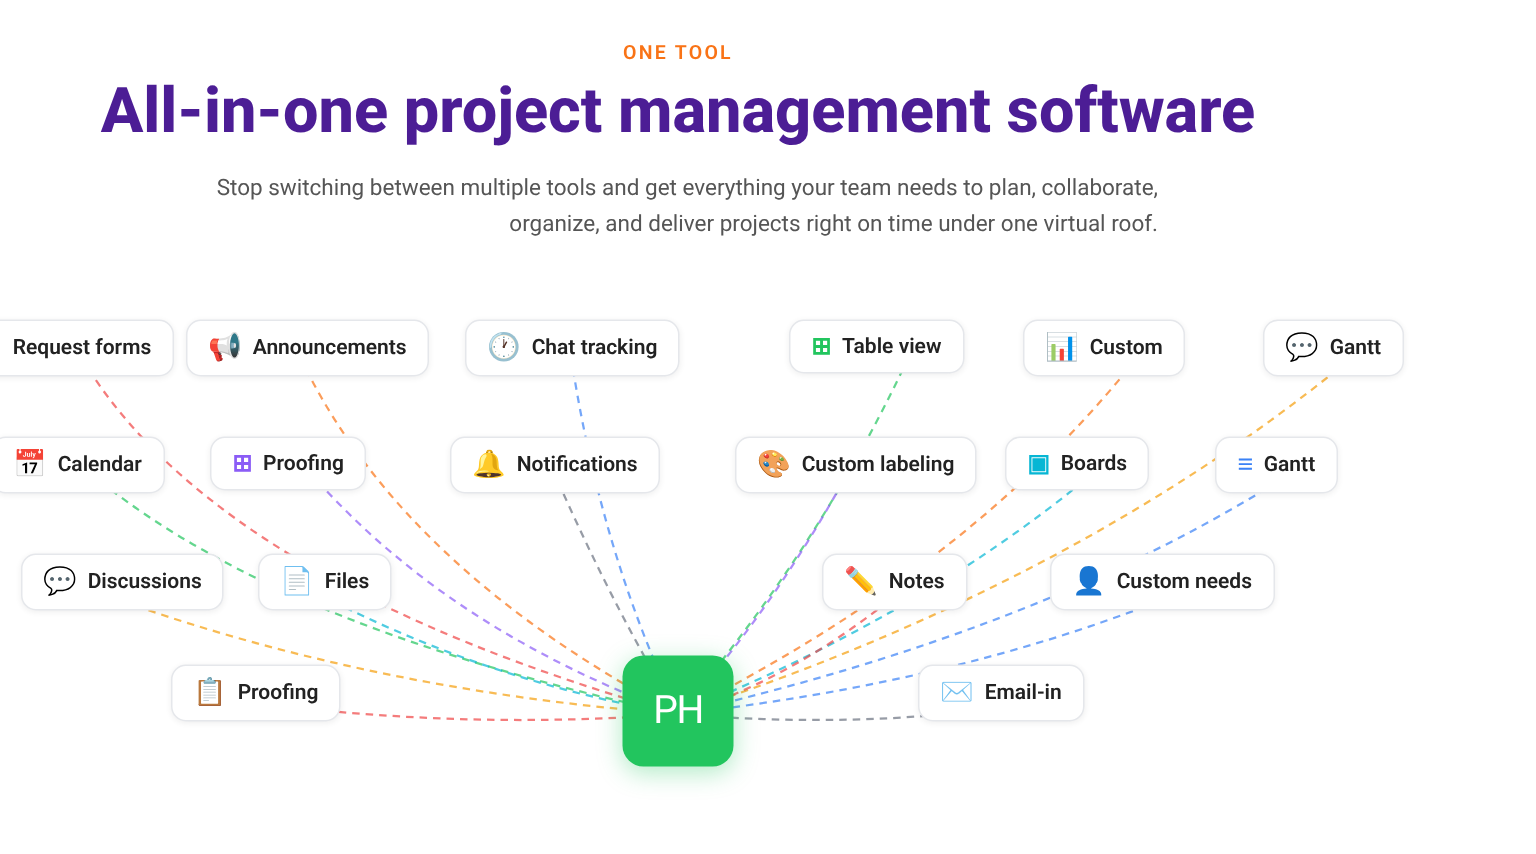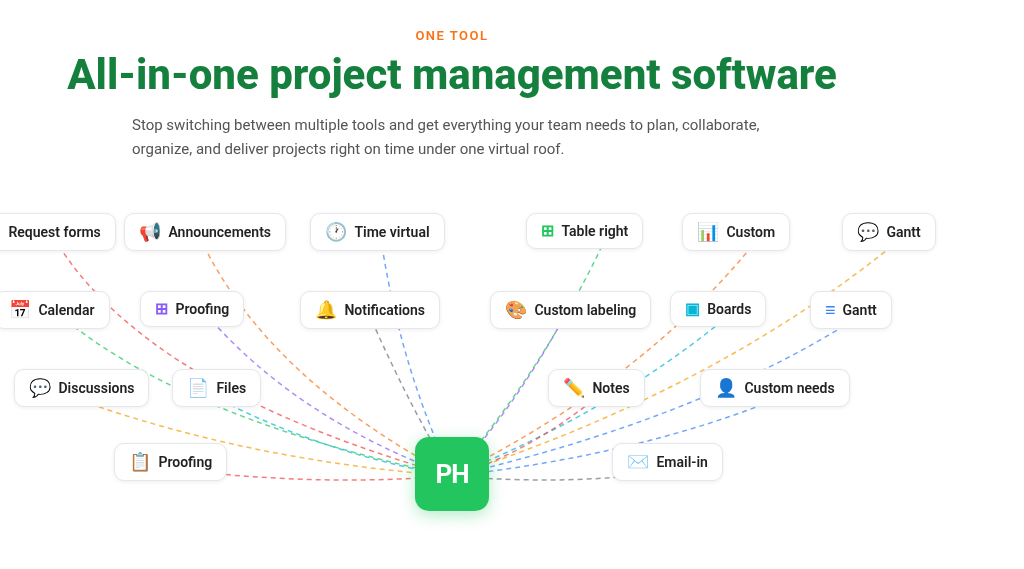--- a/index.html
+++ b/index.html
@@ -22,29 +22,29 @@
       color: #f97316;
       font-size: 13px;
       font-weight: 600;
       letter-spacing: 1.5px;
       text-transform: uppercase;
       margin-bottom: 8px;
     }
     .main-title {
       font-size: 42px;
       font-weight: 800;
-      color: #15803d;
+      color: #4c1d95;
       text-align: center;
       margin-bottom: 14px;
       line-height: 1.15;
     }
     .subtitle {
       font-size: 15px;
       color: #555;
-      text-align: left;
+      text-align: right;
       max-width: 640px;
       line-height: 1.6;
       margin-bottom: 30px;
     }
     .features-area {
       position: relative;
       width: 1000px;
       height: 330px;
     }
     .feature-chip {
@@ -75,21 +75,21 @@
       bottom: 10px;
       transform: translateX(-50%);
       width: 74px;
       height: 74px;
       background: #22c55e;
       border-radius: 14px;
       display: flex;
       align-items: center;
       justify-content: center;
       font-size: 26px;
-      font-weight: 700;
+      font-weight: 400;
       color: #fff;
       letter-spacing: -1px;
       box-shadow: 0 4px 16px rgba(34,197,94,0.35);
       z-index: 10;
     }
     
     .lines-svg {
       position: absolute;
       top: 0; left: 0;
       width: 100%;
@@ -153,26 +153,26 @@
       <span>Request forms</span>
     </div>
 
     <div class="feature-chip" style="left:172px; top:22px;">
       <span class="chip-icon" style="color:#f97316;">📢</span>
       <span>Announcements</span>
     </div>
 
     <div class="feature-chip" style="left:358px; top:22px;">
       <span class="chip-icon" style="color:#3b82f6;">🕐</span>
-      <span>Time virtual</span>
+      <span>Chat tracking</span>
     </div>
 
     <div class="feature-chip" style="left:574px; top:22px;">
       <span class="chip-icon" style="color:#22c55e; font-size:16px;">⊞</span>
-      <span>Table right</span>
+      <span>Table view</span>
     </div>
 
     <div class="feature-chip" style="left:730px; top:22px;">
       <span class="chip-icon" style="color:#f97316;">📊</span>
       <span>Custom</span>
     </div>
 
     <div class="feature-chip" style="left:890px; top:22px;">
       <span class="chip-icon" style="color:#f59e0b;">💬</span>
       <span>Gantt</span>

